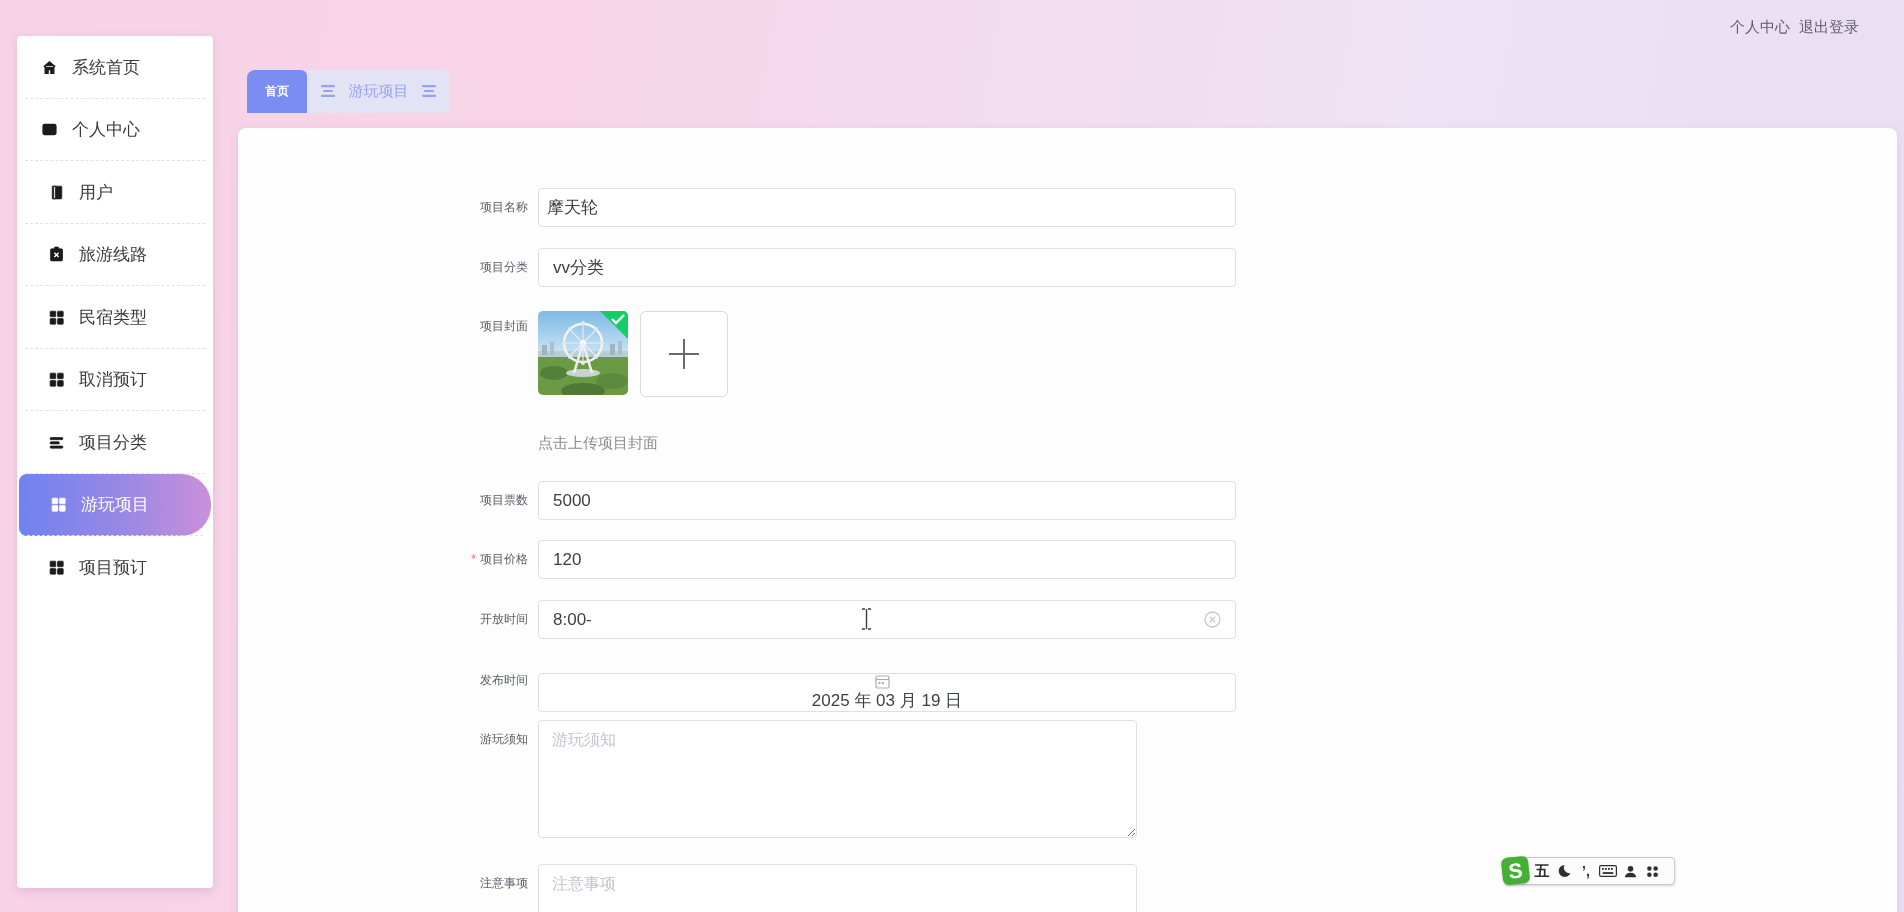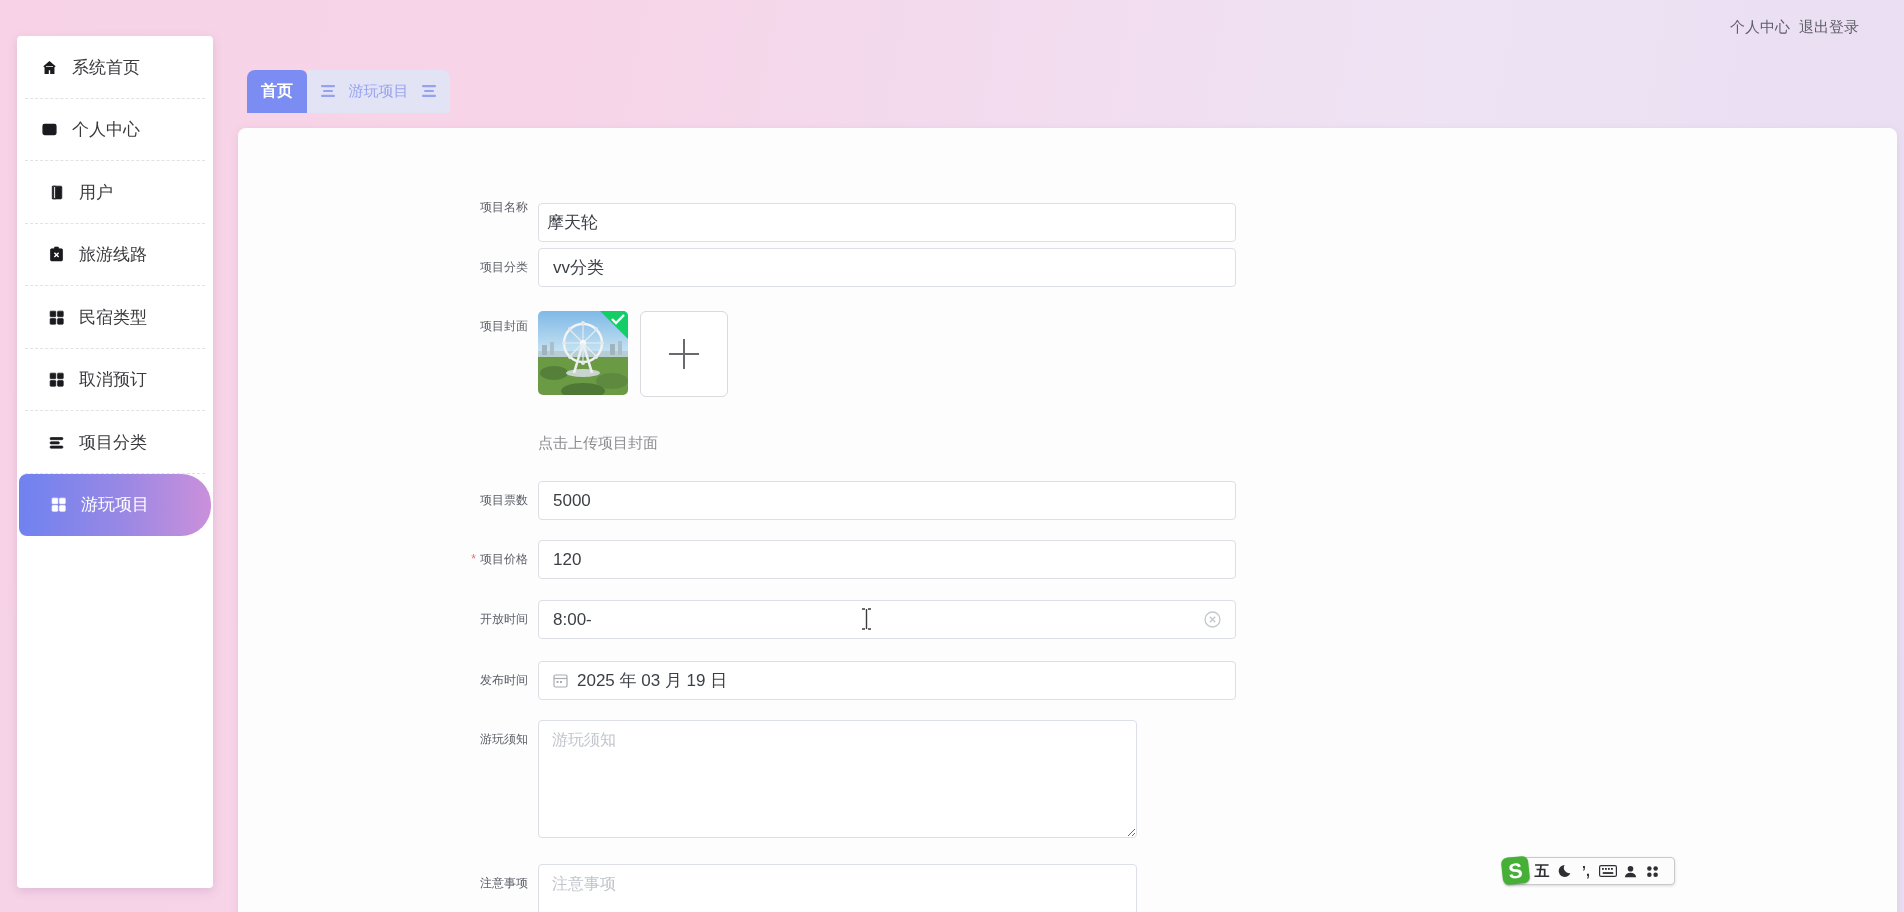--- a/index.html
+++ b/index.html
@@ -20,21 +20,21 @@
   .side-item:not(:last-child):after{content:"";position:absolute;left:8px;right:8px;bottom:0;border-bottom:1px dashed #e2e2e6;}
   .side-item .ic{width:19px;height:19px;margin-right:13px;display:inline-flex;align-items:center;justify-content:center;flex:0 0 19px;}
   .side-item .ic svg{width:17px;height:17px;fill:#1b1b1f;stroke:#1b1b1f;}
   .side-item.active{background:linear-gradient(90deg,#6f82f0 0%,#9a88e4 55%,#cb90da 100%);
     border-radius:8px 30px 30px 8px;margin:0 2px;color:#ffffff;}
   .side-item.active .ic svg{fill:#ffffff;stroke:#ffffff;}
   .side-item.pad-more{padding-left:30px;}
 
   
   .tabbar{position:absolute;left:247px;top:70px;height:43px;display:flex;}
-  .tab-active{width:60px;background:#7b8df2;border-radius:8px 6px 0 0;color:#fff;font-size:16px;font-weight:bold;
+  .tab-active{width:60px;background:#7b8df2;border-radius:8px 6px 0 0;color:#fff;font-size:12px;font-weight:bold;
     display:flex;align-items:center;justify-content:center;cursor:pointer;}
   .tab-strip{width:143px;background:#e3e3f6;border-radius:0 8px 0 0;display:flex;align-items:center;justify-content:space-evenly;color:#96a2ee;font-size:15px;}
   .tab-strip .tico svg{width:14px;height:12px;}
   .tab-strip .tab-label{cursor:pointer;}
 
   
   .card{position:absolute;left:238px;top:128px;width:1659px;height:800px;background:#fdfdfe;
     border-radius:8px 8px 0 0;box-shadow:0 2px 8px rgba(160,130,170,.18);overflow:hidden;}
 
   .frow{position:absolute;}
@@ -154,20 +154,31 @@
         <div class="side-item active pad-more">
           <span class="ic">
             <svg viewBox="0 0 24 24" stroke="none">
               <rect x="3" y="3" width="8" height="8" rx="1"></rect>
               <rect x="13.5" y="3" width="8" height="8" rx="1"></rect>
               <rect x="3" y="13.5" width="8" height="8" rx="1"></rect>
               <rect x="13.5" y="13.5" width="8" height="8" rx="1"></rect>
             </svg>
           </span>
           <span>游玩项目</span>
+        </div>
+        <div class="side-item pad-more">
+          <span class="ic">
+            <svg viewBox="0 0 24 24" stroke="none">
+              <rect x="3" y="3" width="8" height="8" rx="1"></rect>
+              <rect x="13.5" y="3" width="8" height="8" rx="1"></rect>
+              <rect x="3" y="13.5" width="8" height="8" rx="1"></rect>
+              <rect x="13.5" y="13.5" width="8" height="8" rx="1"></rect>
+            </svg>
+          </span>
+          <span>项目预订</span>
         </div>
       </div>
   </div>
 
   <div class="tabbar">
     <div class="tab-active">
       <span>首页</span>
     </div>
     <div class="tab-strip">
       <span class="tico">
@@ -185,21 +196,21 @@
             <rect x="0" y="9.8" width="14" height="2.2" rx="1" fill="#96a2ee"></rect>
           </svg>
       </span>
     </div>
   </div>
 
   <div class="card">
 
     <div class="frow" style="left:0;top:60px;">
       <div class="flabel" style="left:50px;top:0;">项目名称</div>
-      <input class="finput" style="top: 15px; padding-left: 8px;" value="摩天轮">
+      <input class="finput" style="top: 0px; padding-left: 8px;" value="摩天轮">
     </div>
 
     <div class="frow" style="left:0;top:120px;">
       <div class="flabel" style="left:50px;top:0;">项目分类</div>
       <input class="finput" style="top: 0px;" value="vv分类">
     </div>
 
     <div class="frow" style="left:0;top:183px;">
       <div class="flabel" style="left:50px;top:-4px;">项目封面</div>
       <div class="thumb">
@@ -277,21 +288,21 @@
           <svg width="17" height="17" viewBox="0 0 17 17">
               <circle cx="8.5" cy="8.5" r="7.5" fill="none" stroke="#c4c7cf" stroke-width="1.3"></circle>
               <path d="M5.8 5.8 l5.4 5.4 M11.2 5.8 l-5.4 5.4" stroke="#c4c7cf" stroke-width="1.3"></path>
             </svg>
         </span>
       </div>
     </div>
 
     <div class="frow" style="left:0;top:533px;">
       <div class="flabel" style="left:50px;top:0;">发布时间</div>
-      <div class="fdiv" style="top:0;">
+      <div class="fdiv" style="top:12px;flex-direction:column;">
         <span class="cal-ico">
           <svg width="15" height="15" viewBox="0 0 15 15">
               <rect x="1" y="2" width="13" height="12" rx="1.5" fill="none" stroke="#a9acb4" stroke-width="1.2"></rect>
               <line x1="1" y1="5.5" x2="14" y2="5.5" stroke="#a9acb4" stroke-width="1.2"></line>
               <rect x="3.5" y="8" width="2" height="2" fill="#a9acb4"></rect>
               <rect x="7" y="8" width="2" height="2" fill="#a9acb4"></rect>
             </svg>
         </span>
         <span>2025 年 03 月 19 日</span>
       </div>

